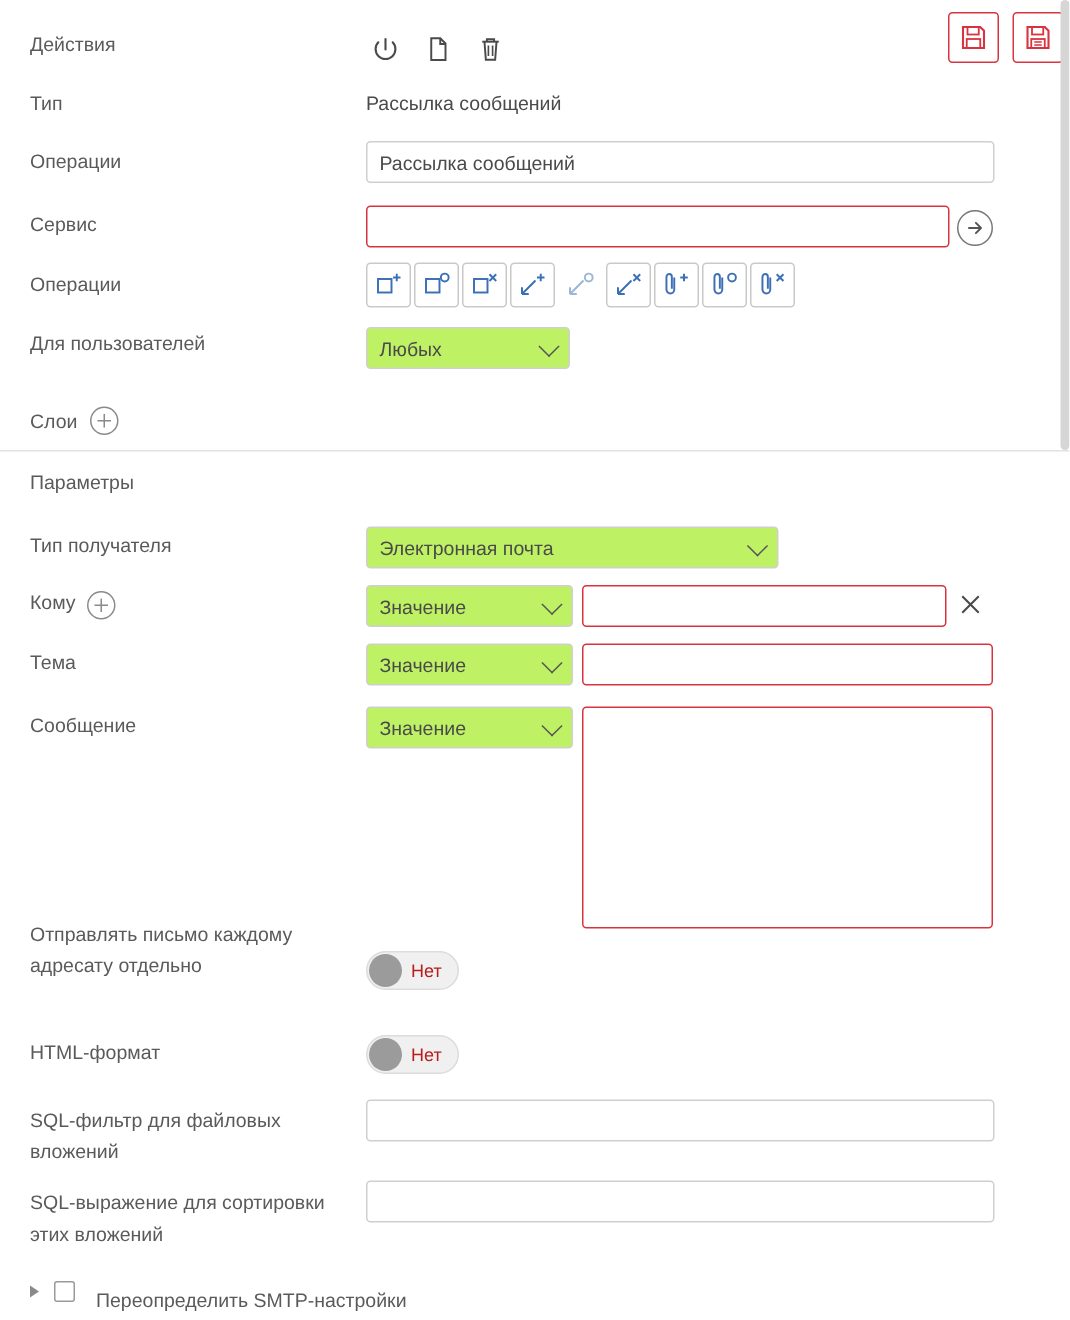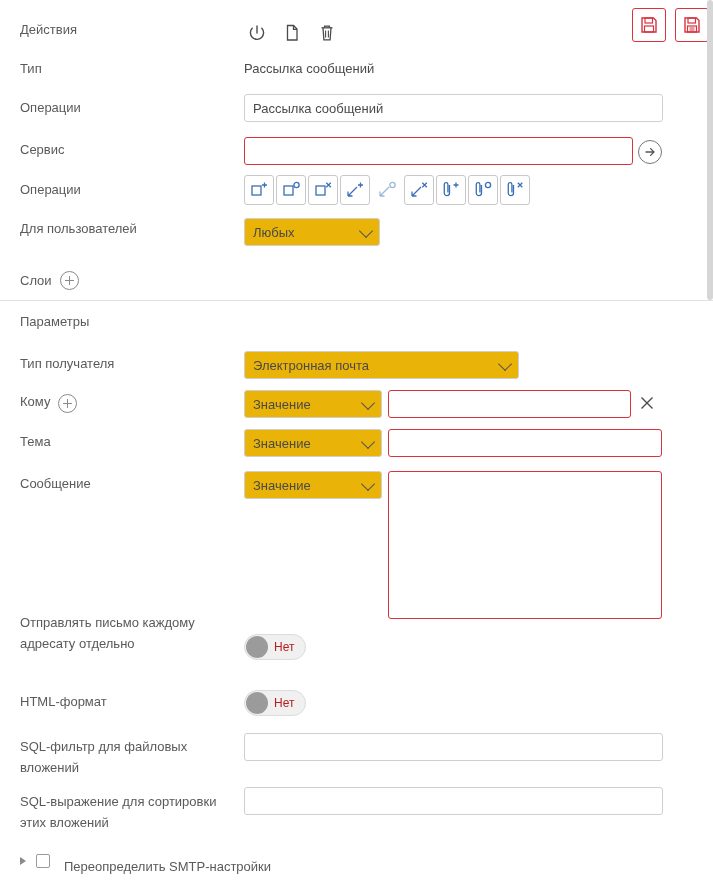--- a/index.html
+++ b/index.html
@@ -63,21 +63,21 @@
     outline: none;
     resize: none;
   }
 
   
   .select {
     box-sizing: border-box;
     height: 28px;
     border: 1px solid #cfcfcf;
     border-radius: 3px;
-    background: #eab308;
+    background: #bef264;
     font-family: "Liberation Sans", sans-serif;
     font-size: 13px;
     color: #4a4a4a;
     padding: 0 22px 0 8px;
     outline: none;
     display: flex;
     align-items: center;
     position: relative;
     cursor: pointer;
   }

